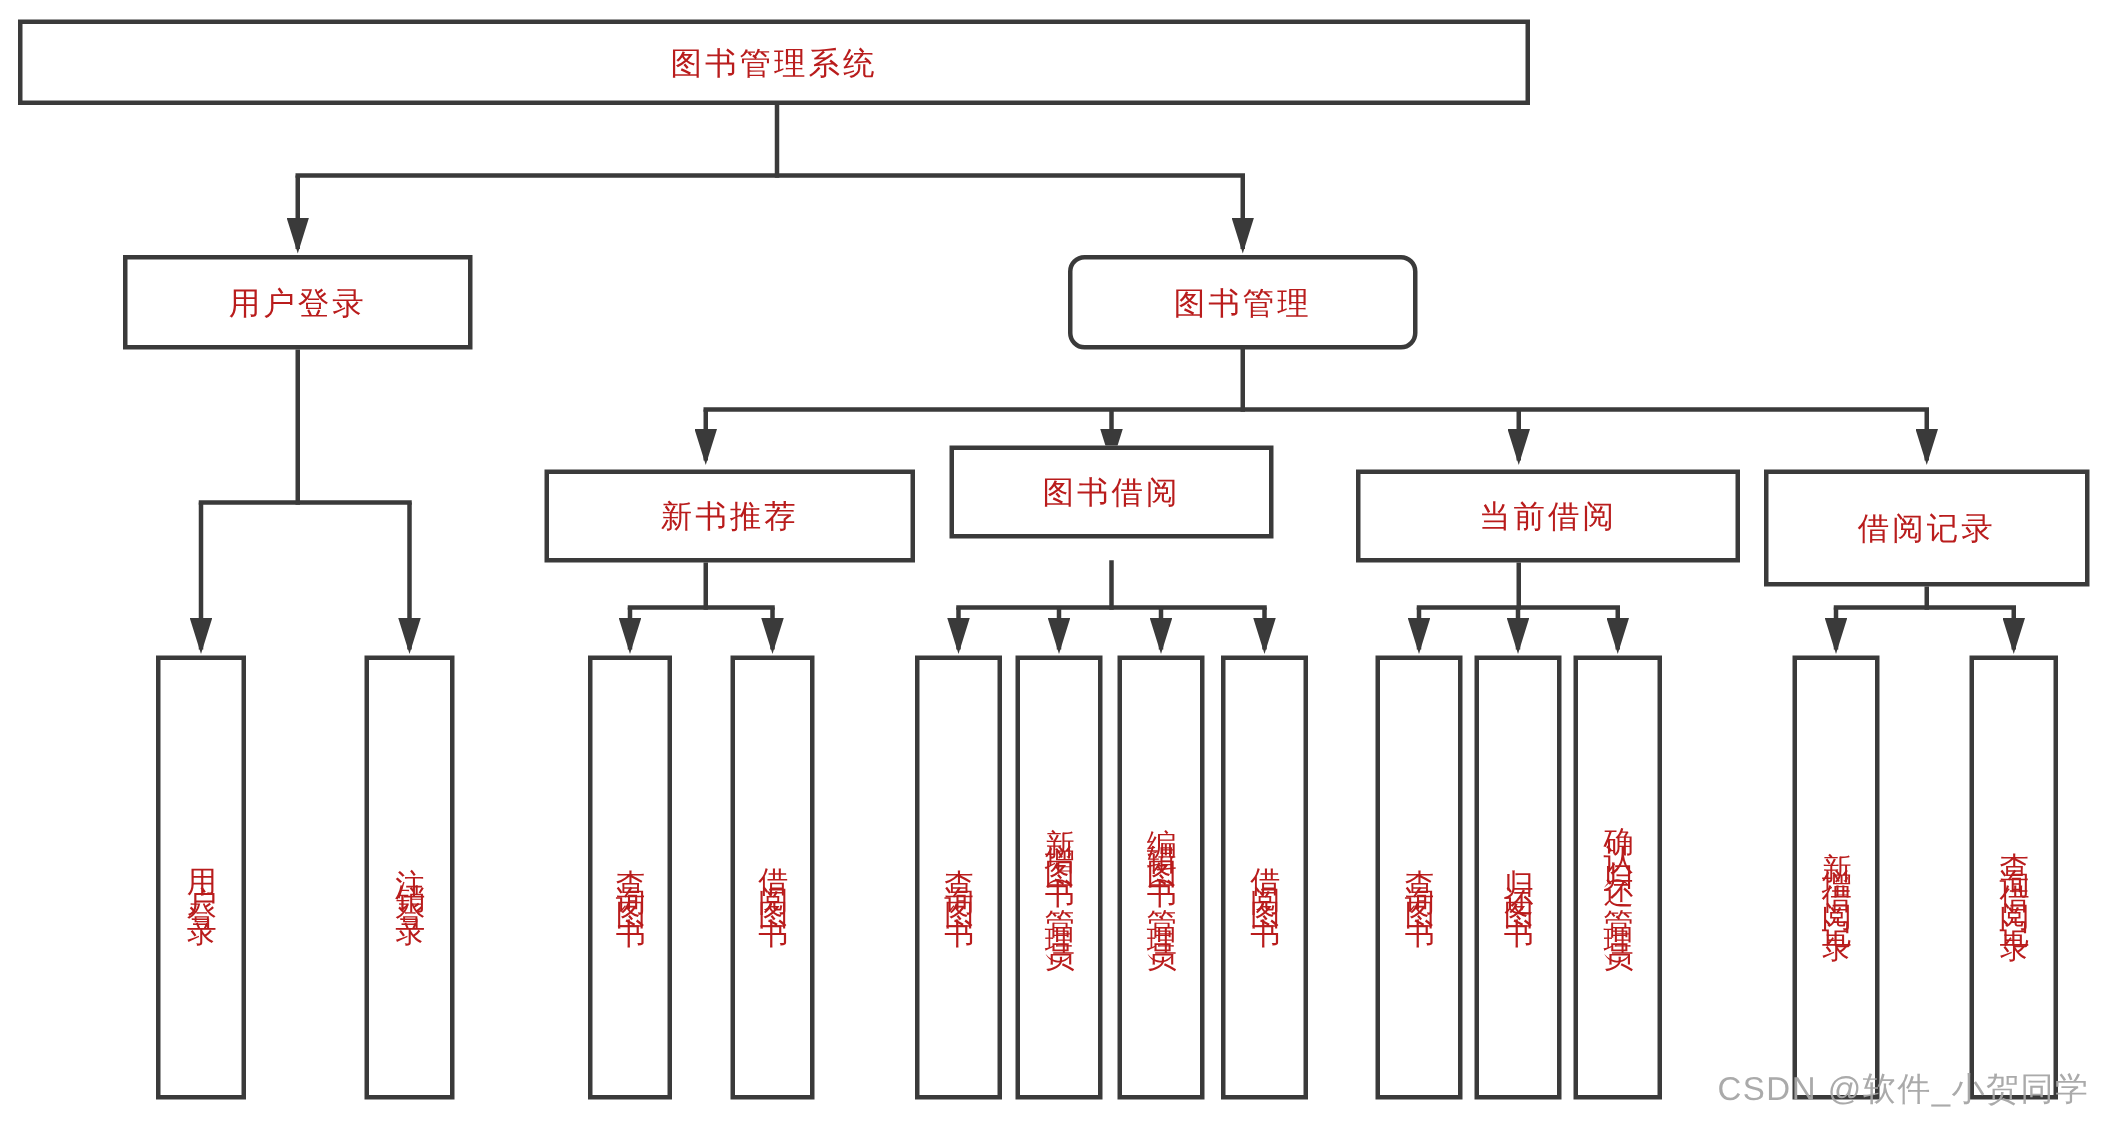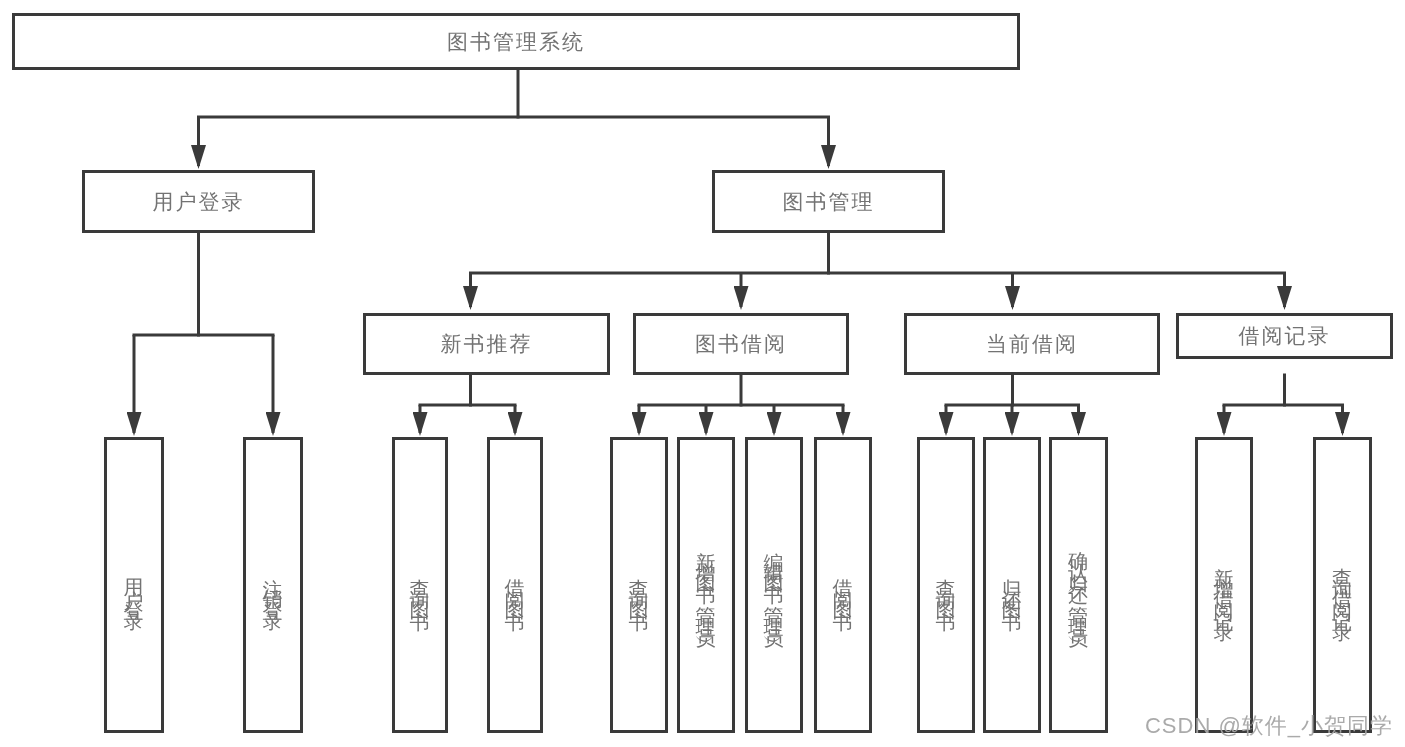--- a/index.html
+++ b/index.html
@@ -19,21 +19,21 @@
     position: absolute;
     left: 0;
     top: 0;
     pointer-events: none;
   }
   .box {
     position: absolute;
     box-sizing: border-box;
     background: #ffffff;
     border: 3px solid #3a3a3a;
-    color: #737373;
+    color: #b91c1c;
     display: flex;
     align-items: center;
     justify-content: center;
     text-align: center;
   }
   .hbox {
     font-size: 21px;
     letter-spacing: 2px;
     white-space: nowrap;
   }
@@ -105,26 +105,26 @@
       <path d="M1012 405 V433" marker-end="url(#ah)" stroke-linecap="butt"></path>
       <path d="M1078.5 405 V433" marker-end="url(#ah)" stroke-linecap="butt"></path>
       <path d="M1224 405 V433" marker-end="url(#ah)" stroke-linecap="butt"></path>
       <path d="M1342.5 405 V433" marker-end="url(#ah)" stroke-linecap="butt"></path>
     </g>
   </svg>
 
   <div class="box hbox" style="left:12px; top:13px; width:1008px; height:57px;">图书管理系统</div>
 
   <div class="box hbox" style="left:82px; top:170px; width:233px; height:63px;">用户登录</div>
-  <div class="box hbox" style="left:712px; top:170px; width:233px; height:63px;">图书管理</div>
+  <div class="box hbox" style="left:712px; top:170px; width:233px; height:63px;border-radius:11px;">图书管理</div>
 
   <div class="box hbox" style="left:363px; top:313px; width:247px; height:62px;">新书推荐</div>
-  <div class="box hbox" style="left:633px; top:313px; width:216px; height:62px;">图书借阅</div>
+  <div class="box hbox" style="left:633px; top:297px; width:216px; height:62px;">图书借阅</div>
   <div class="box hbox" style="left:904px; top:313px; width:256px; height:62px;">当前借阅</div>
-  <div class="box hbox" style="left:1176px; top:313px; width:217px; height:46px;">借阅记录</div>
+  <div class="box hbox" style="left:1176px; top:313px; width:217px; height:78px;">借阅记录</div>
 
   <div class="box vbox" style="left:104px; top:437px; width:60px; height:296px;">用户登录</div>
   <div class="box vbox" style="left:243px; top:437px; width:60px; height:296px;">注销登录</div>
 
   <div class="box vbox" style="left:392px; top:437px; width:56px; height:296px;">查询图书</div>
   <div class="box vbox" style="left:487px; top:437px; width:56px; height:296px;">借阅图书</div>
 
   <div class="box vbox" style="left:610px; top:437px; width:58px; height:296px;">查询图书</div>
   <div class="box vbox" style="left:677px; top:437px; width:58px; height:296px;">新增图书（管理员）</div>
   <div class="box vbox" style="left:745px; top:437px; width:58px; height:296px;">编辑图书（管理员）</div>

